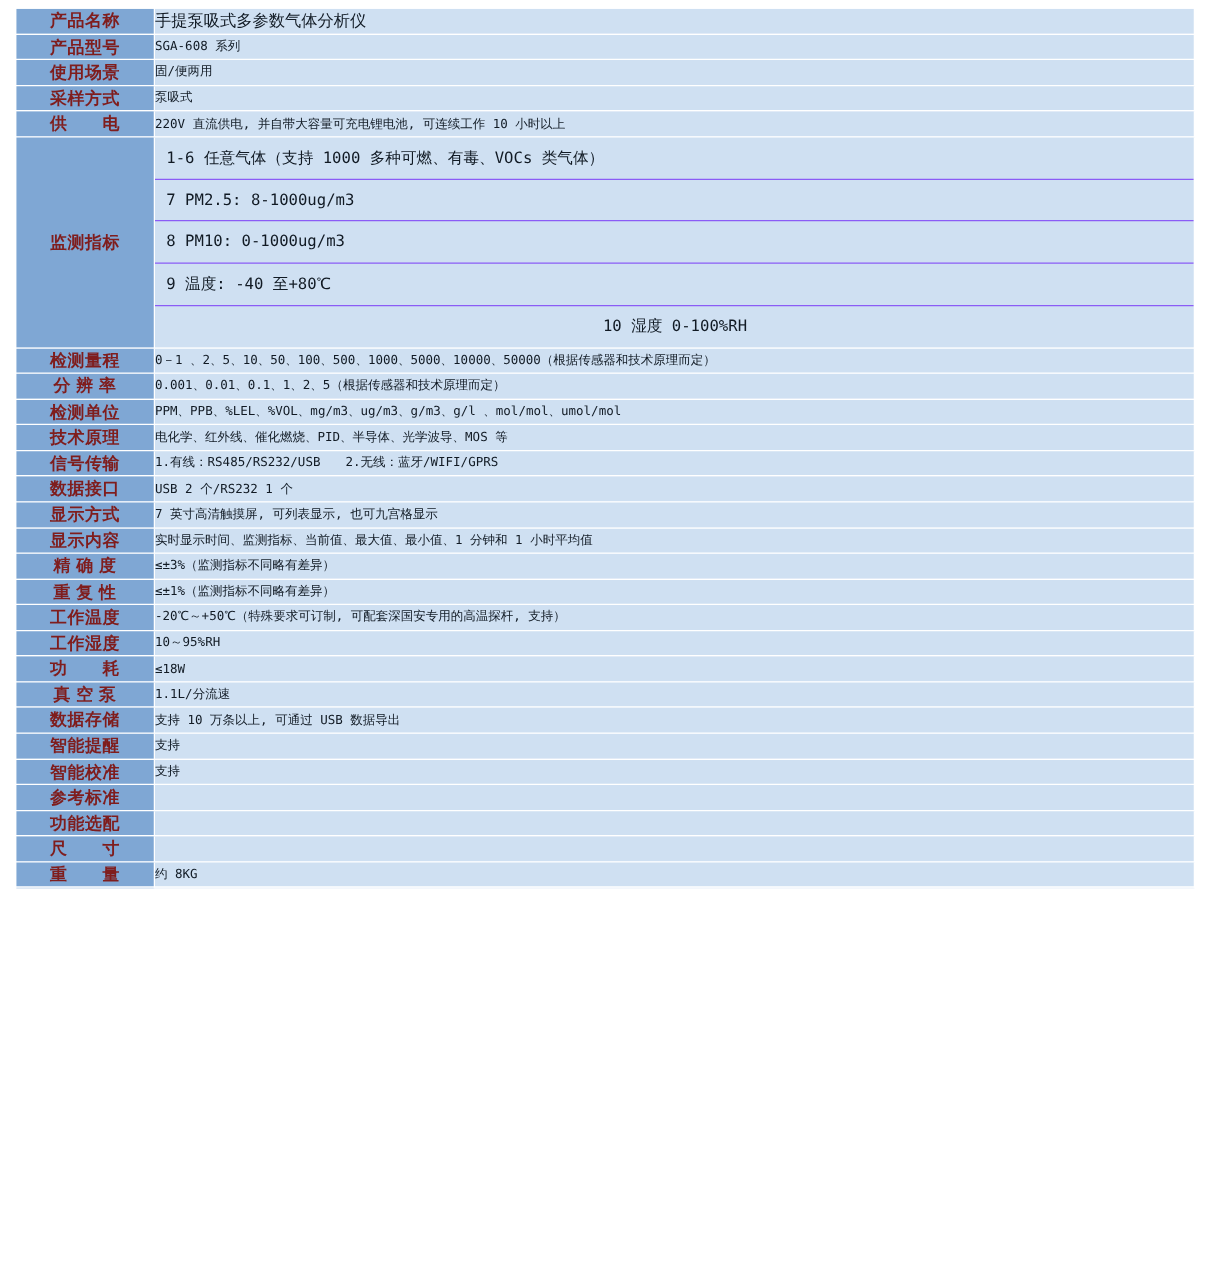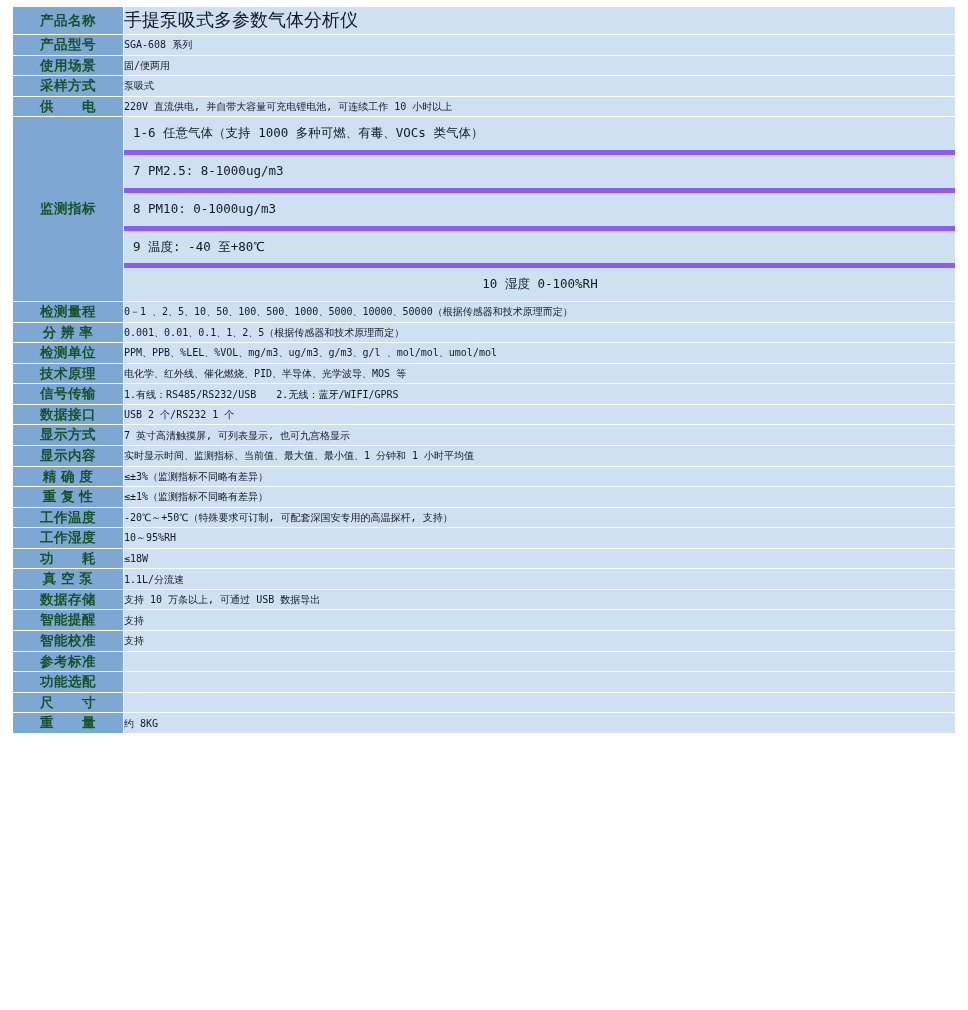--- a/index.html
+++ b/index.html
@@ -18,46 +18,46 @@
     table-layout: fixed;
   }
   .spec-table td {
     border: 1px solid #ffffff;
     padding: 0;
     vertical-align: middle;
   }
   .label-cell {
     width: 110px;
     background: #7fa7d4;
-    color: #14532d;
+    color: #7f1d1d;
     font-weight: bold;
     font-size: 13.5px;
     text-align: center;
     padding: 6px 4px;
     line-height: 1.45;
     letter-spacing: 0.5px;
   }
   .value-cell {
     background: #cfe0f2;
     color: #111a24;
     font-size: 10px;
     padding: 7px 8px 7px 9px;
     line-height: 1.5;
     font-family: "DejaVu Sans Mono", "Liberation Mono", monospace;
   }
   .value-cell.cjk {
     font-family: "Liberation Sans", "DejaVu Sans", sans-serif;
-    font-size: 18px;
+    font-size: 13px;
   }
   .stack-cell {
     background: #cfe0f2;
     padding: 0;
   }
   .stack-cell .sub-row {
-    border-bottom: 5px solid #8b5cf6;
+    border-bottom: 1px solid #8b5cf6;
     padding: 7px 8px 7px 9px;
     font-size: 12.5px;
     color: #111a24;
     line-height: 1.5;
     font-family: "DejaVu Sans Mono", "Liberation Mono", monospace;
   }
   .stack-cell .sub-row:last-child {
     border-bottom: none;
     text-align: center;
   }

